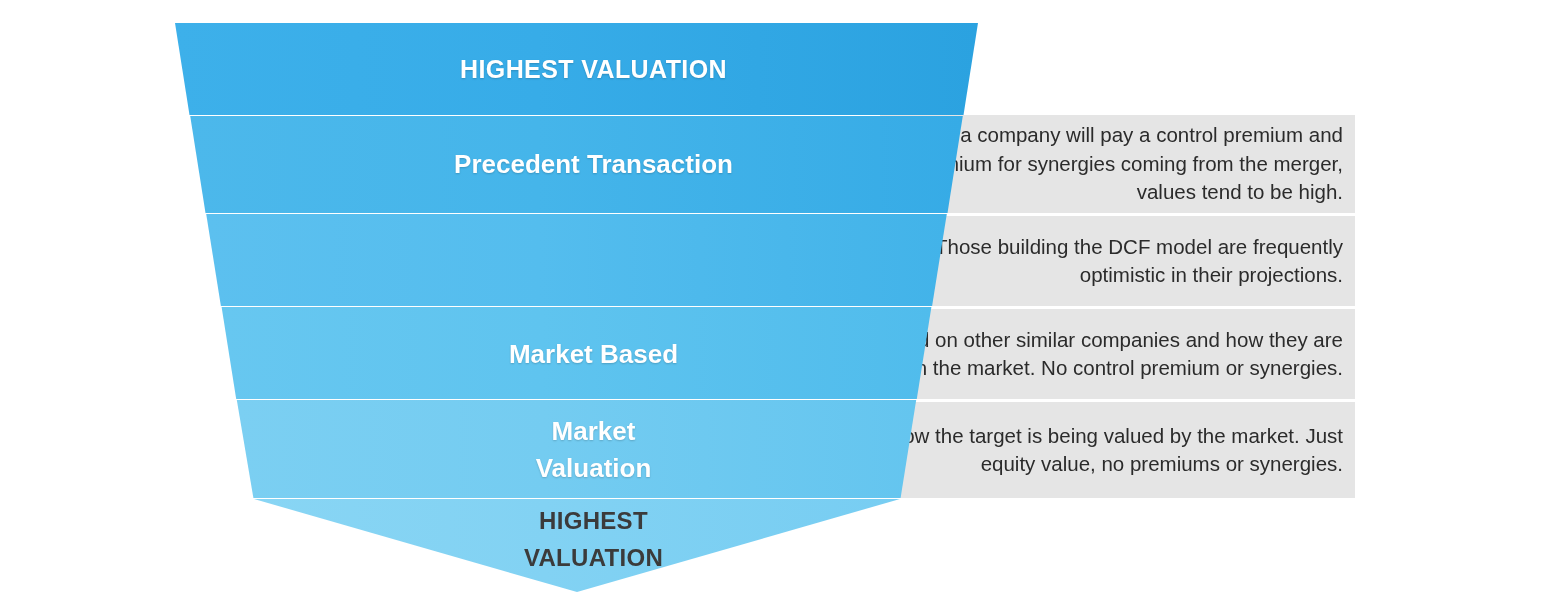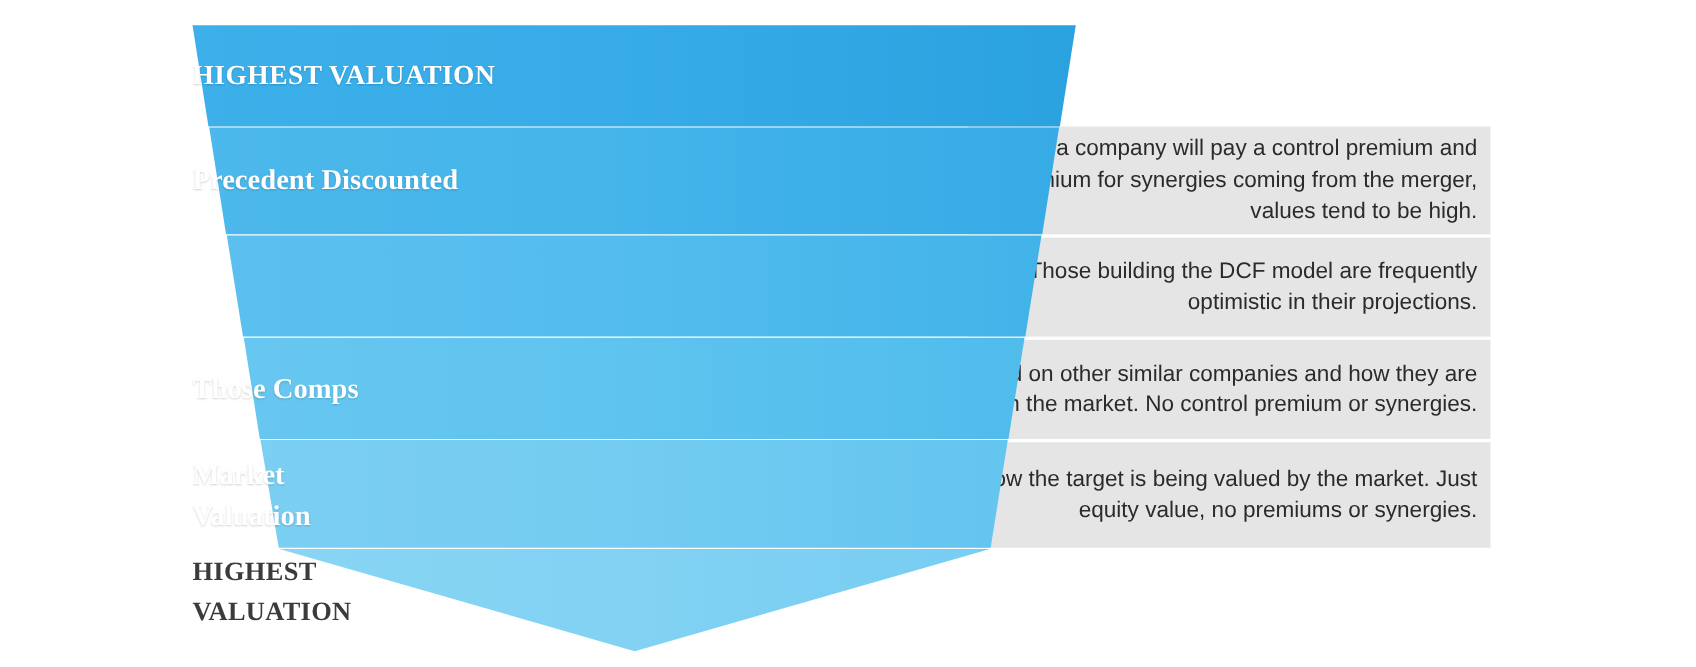--- a/index.html
+++ b/index.html
@@ -79,31 +79,31 @@
   #labels {
     position: absolute;
     left: 0;
     top: 0;
     width: 1542px;
     height: 606px;
     z-index: 3;
   }
   .band-label {
     position: absolute;
-    left: 175px;
+    left: 192px;
     width: 803px;
     text-align: center;
     color: #ffffff;
     font-weight: bold;
-    font-family: Liberation Serif, serif;
+    font-family: Liberation Sans, sans-serif;
     text-shadow: 0 1px 2px rgba(0,0,0,0.18);
     display: flex;
     flex-direction: column;
     justify-content: center;
-    align-items: flex-start;
+    align-items: center;
   }
   .band-label.dark {
     color: #3b3b3b;
     text-shadow: none;
   }
   #l0 { top: 23px;  height: 92px;  font-size: 25px; letter-spacing: 0.4px; }
   #l1 { top: 115px; height: 98px;  font-size: 26px; }
   #l2 { top: 216px; height: 90px;  font-size: 26px; }
   #l3 { top: 309px; height: 90px;  font-size: 26px; }
   #l4 { top: 402px; height: 96px;  font-size: 26px; line-height: 37px; }
@@ -183,26 +183,26 @@
     </svg>
   </div>
 
   <div id="labels">
 
     <div class="band-label" id="l0">
       <span>HIGHEST VALUATION</span>
     </div>
 
     <div class="band-label" id="l1">
-      <span>Precedent Discounted</span>
+      <span>Precedent Transaction</span>
     </div>
 
 
     <div class="band-label" id="l3">
-      <span>Those Comps</span>
+      <span>Market Based</span>
     </div>
 
     <div class="band-label" id="l4">
       <span>Market</span>
       <span>Valuation</span>
     </div>
 
     <div class="band-label dark" id="l5">
       <span>HIGHEST</span>
       <span>VALUATION</span>

